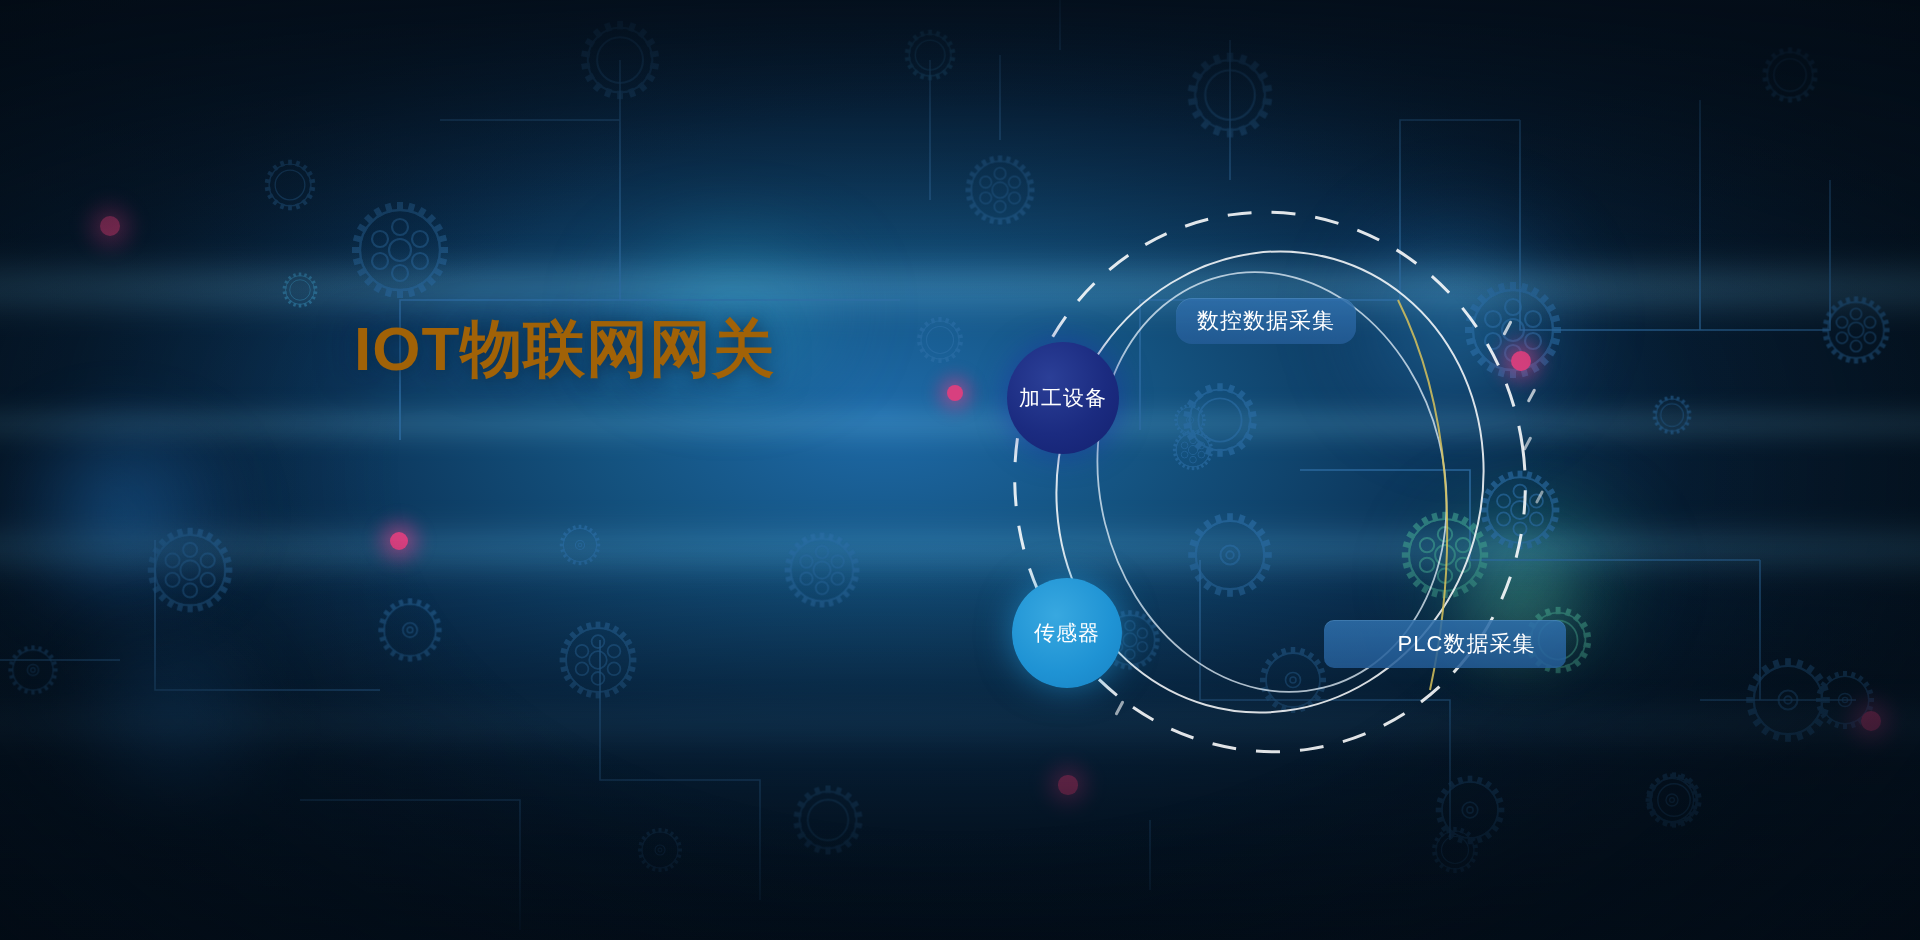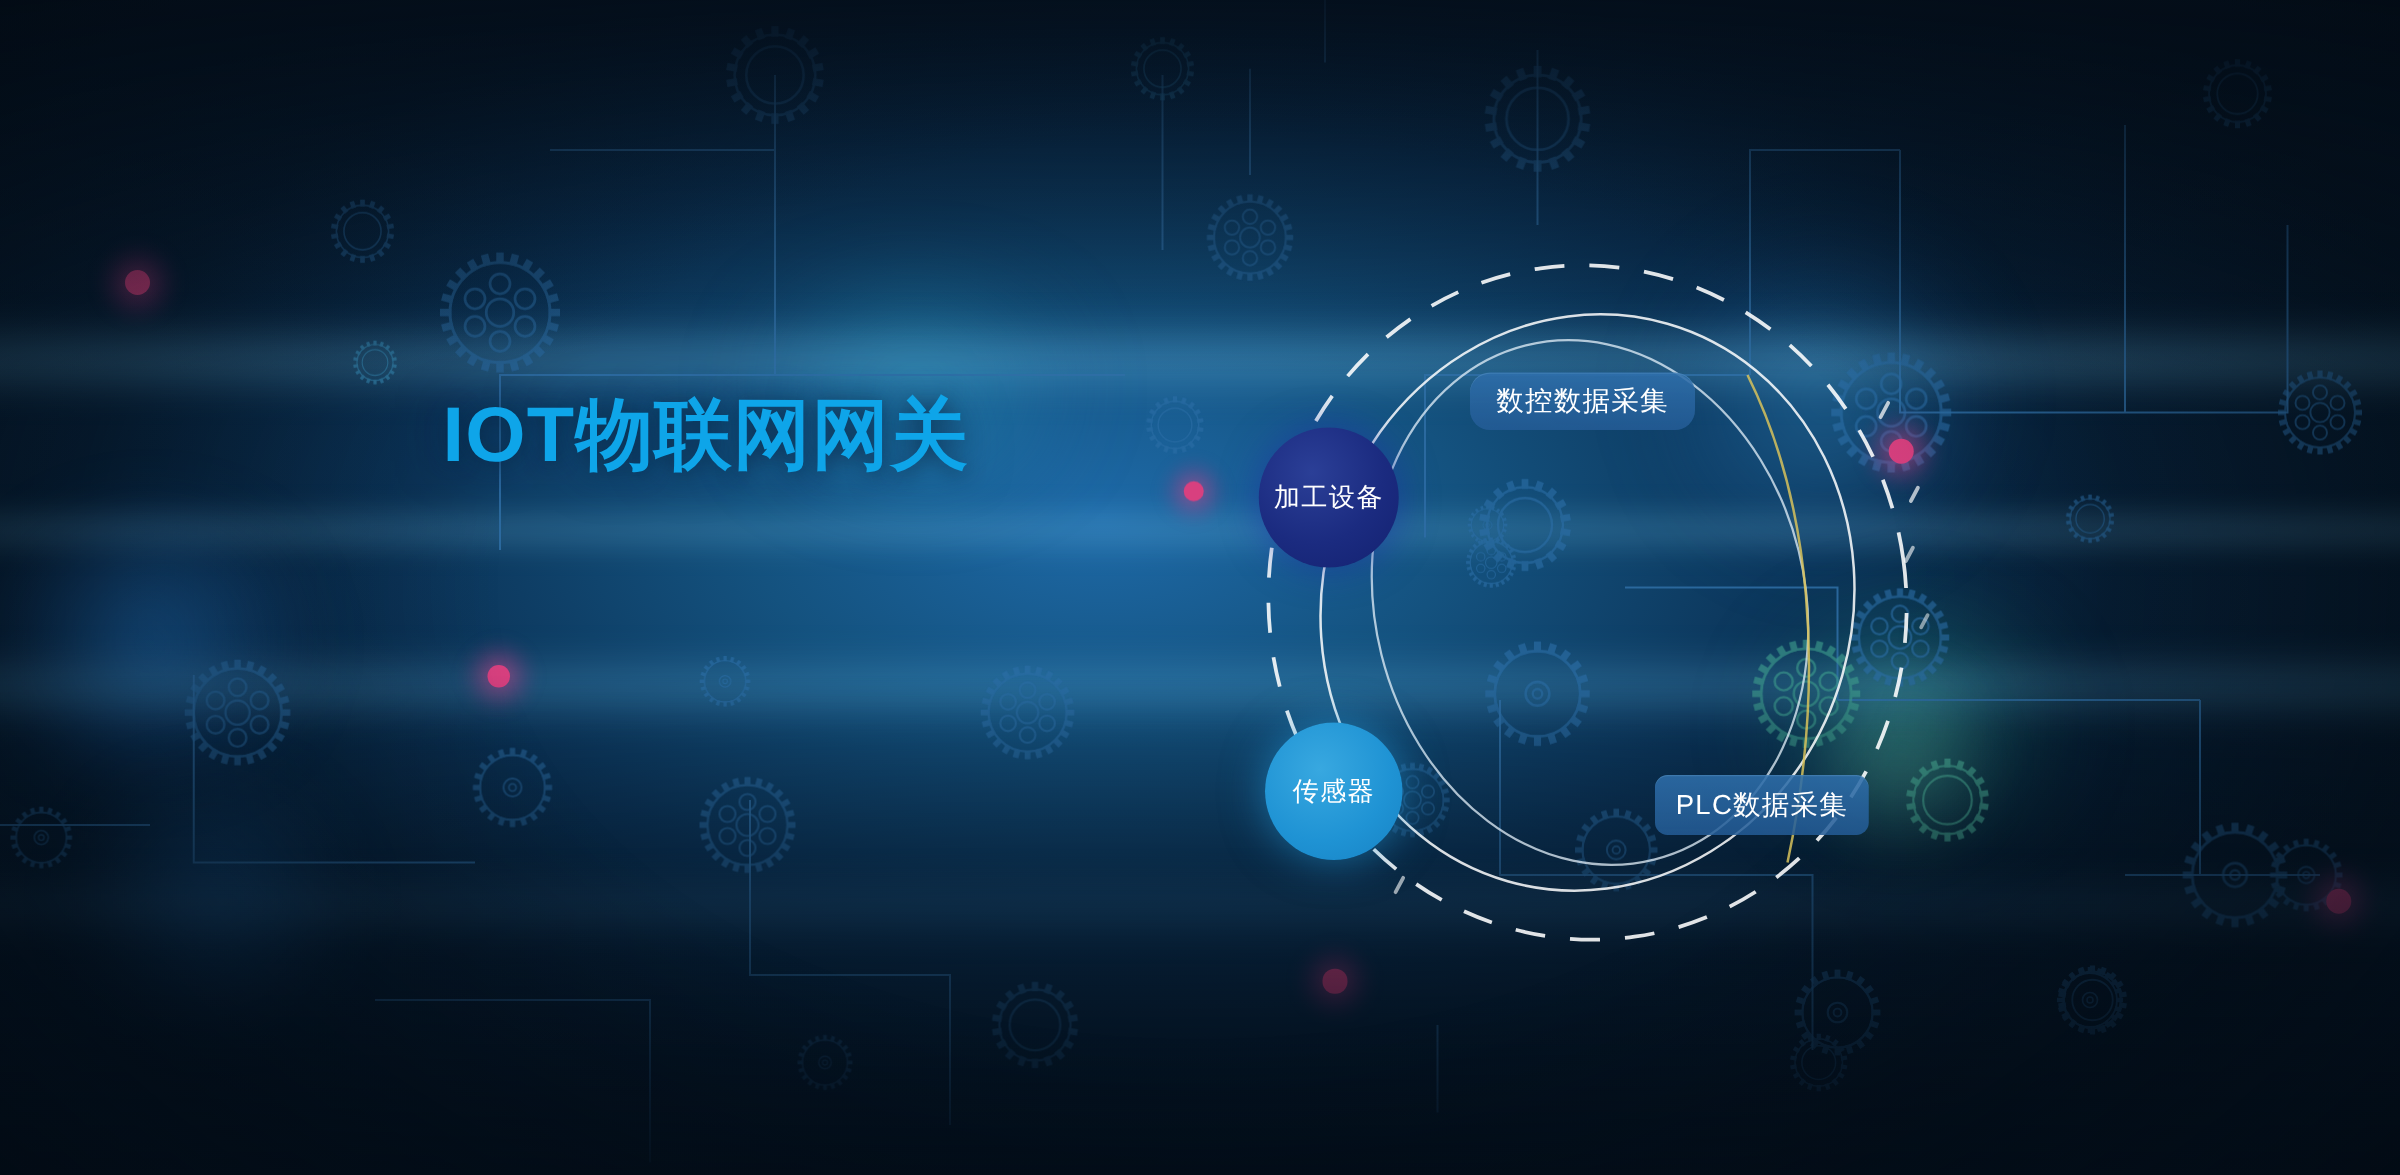--- a/index.html
+++ b/index.html
@@ -79,21 +79,21 @@
   .layer-svg { position: absolute; inset: 0; width: 1920px; height: 940px; }
 
   
   #headline {
     position: absolute;
     left: 354px;
     top: 310px;
     z-index: 30;
   }
   #headline .line {
-    color: #0ea5e9;
+    color: #a16207;
     font-size: 62px;
     font-weight: bold;
     line-height: 1.26;
     letter-spacing: 1px;
     white-space: nowrap;
     text-shadow: 0 2px 16px rgba(10,40,70,0.75), 0 0 38px rgba(20,70,120,0.55);
   }
 
   
   #diagram { position: absolute; left: 0; top: 0; width: 1920px; height: 940px; z-index: 25; }
@@ -132,21 +132,21 @@
     align-items: center;
     justify-content: center;
     color: #ffffff;
     font-size: 22px;
     letter-spacing: 1px;
     white-space: nowrap;
     background: linear-gradient(to bottom, rgba(46,110,170,0.88) 0%, rgba(36,92,150,0.86) 100%);
     box-shadow: inset 0 1px 0 rgba(160,210,245,0.18);
   }
   .chip.cnc { left: 1176px; top: 298px; width: 180px; height: 46px; border-radius: 16px; }
-  .chip.plc { left: 1324px; top: 620px; width: 171px; height: 48px; }
+  .chip.plc { left: 1324px; top: 620px; width: 199px; height: 48px; padding-left: 43px; }
 
   .sparkle { position: absolute; background: rgba(255,255,255,0.85); border-radius: 2px; }
 </style>
 </head>
 <body>
 
 <div id="banner">
 
   <div class="bg-base"></div>
 

